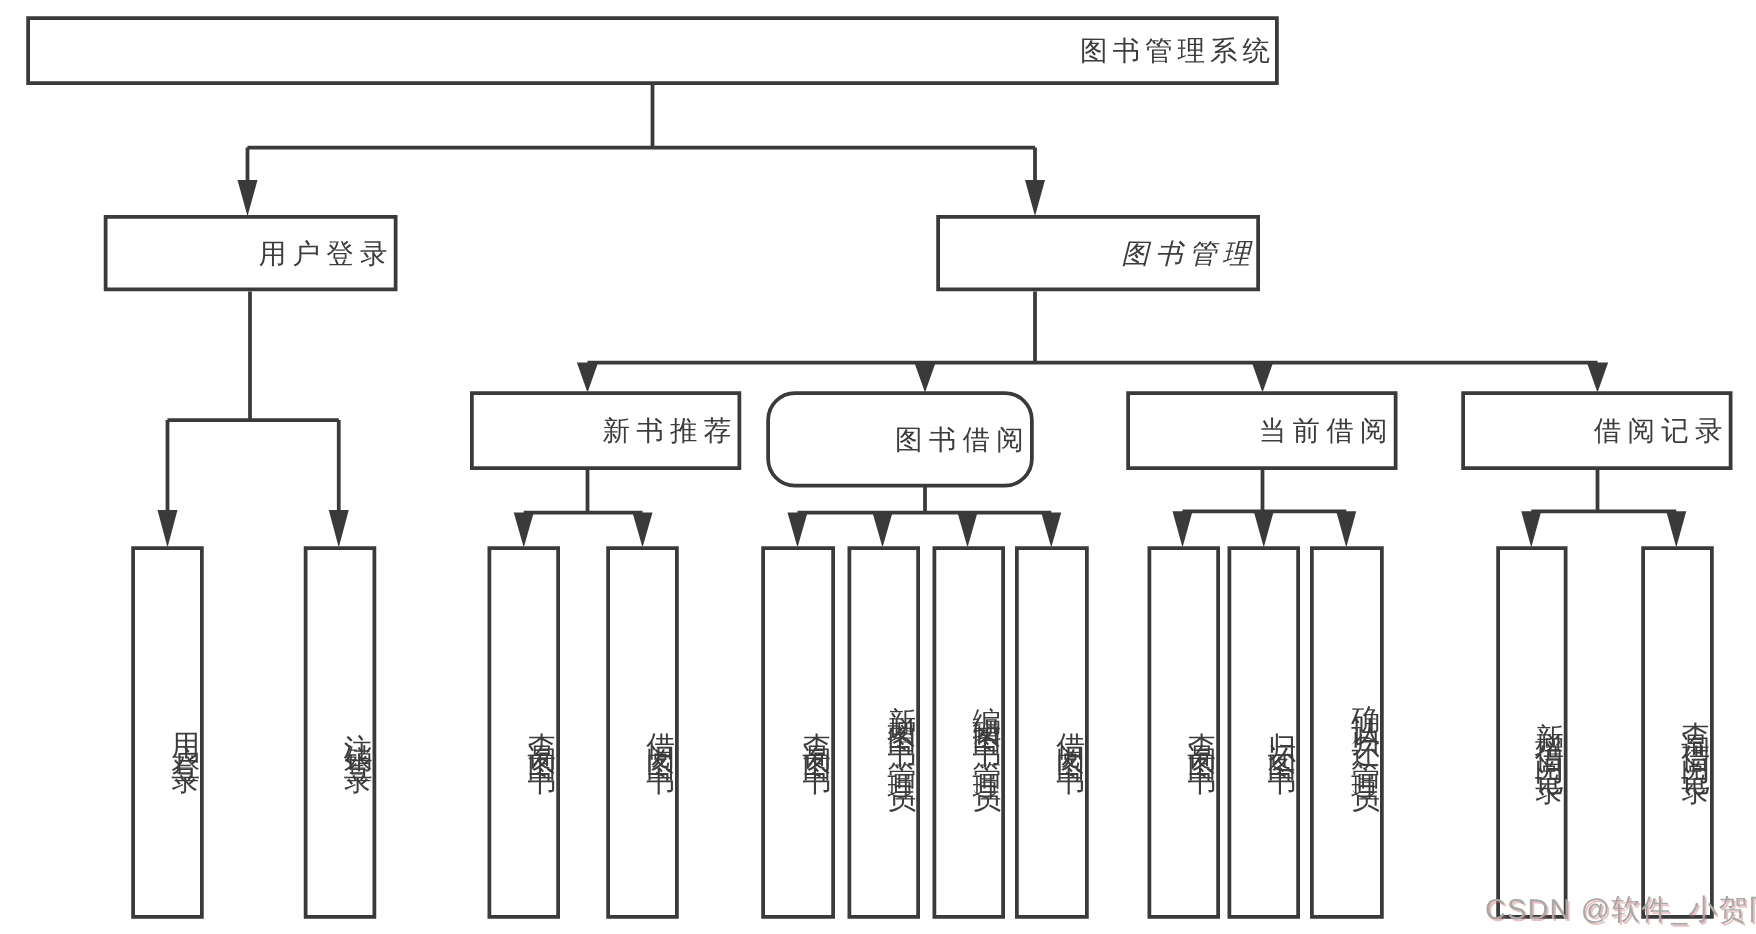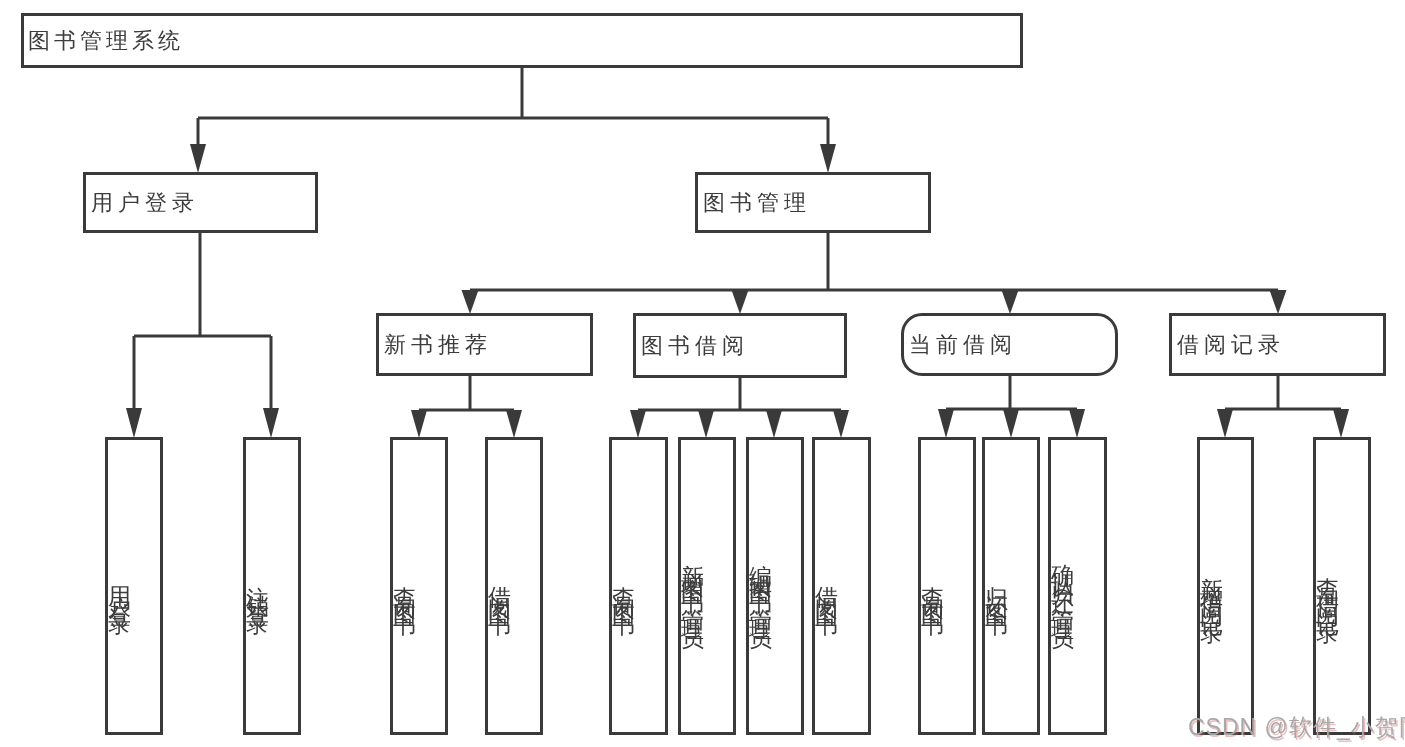--- a/index.html
+++ b/index.html
@@ -12,21 +12,21 @@
     overflow:hidden;
   }
   .connectors{position:absolute;left:0;top:0;width:1405px;height:747px;}
   .connectors path{stroke:#3a3a3a;stroke-width:3;fill:none;}
   .connectors polygon{fill:#3a3a3a;stroke:none;}
   .box{
     position:absolute;
     box-sizing:border-box;
     background:#ffffff;
     border:3px solid #3a3a3a;
-    display:flex;align-items:center;justify-content:flex-start;
+    display:flex;align-items:center;justify-content:flex-end;
   }
   .hlabel{
     font-size:22px;
     letter-spacing:5px;
     text-indent:5px;
     white-space:nowrap;
     color:#3c3c3c;
   }
   .root-label{font-size:22px;letter-spacing:4px;text-indent:4px;}
   .vlabel{
@@ -98,31 +98,31 @@
     </g>
   </svg>
 
   <div class="box" style="left:21px;top:13px;width:1002px;height:55px;">
     <span class="hlabel root-label">图书管理系统</span>
   </div>
 
   <div class="box" style="left:83px;top:172px;width:235px;height:61px;">
     <span class="hlabel">用户登录</span>
   </div>
-  <div class="box" style="left:695px;top:172px;width:236px;height:61px;">
+  <div class="box" style="left:749px;top:172px;width:259px;height:61px;font-style:italic;">
     <span class="hlabel">图书管理</span>
   </div>
 
   <div class="box" style="left:376px;top:313px;width:217px;height:63px;">
     <span class="hlabel">新书推荐</span>
   </div>
-  <div class="box" style="left:633px;top:313px;width:214px;height:65px;">
+  <div class="box" style="left:613px;top:313px;width:214px;height:77px;border-radius:23px;">
     <span class="hlabel">图书借阅</span>
   </div>
-  <div class="box" style="left:901px;top:313px;width:217px;height:63px;border-radius:21px;">
+  <div class="box" style="left:901px;top:313px;width:217px;height:63px;">
     <span class="hlabel">当前借阅</span>
   </div>
   <div class="box" style="left:1169px;top:313px;width:217px;height:63px;">
     <span class="hlabel">借阅记录</span>
   </div>
 
   <div class="box" style="left:105px;top:437px;width:58px;height:298px;">
     <span class="vlabel">用户登录</span>
   </div>
   <div class="box" style="left:243px;top:437px;width:58px;height:298px;">

